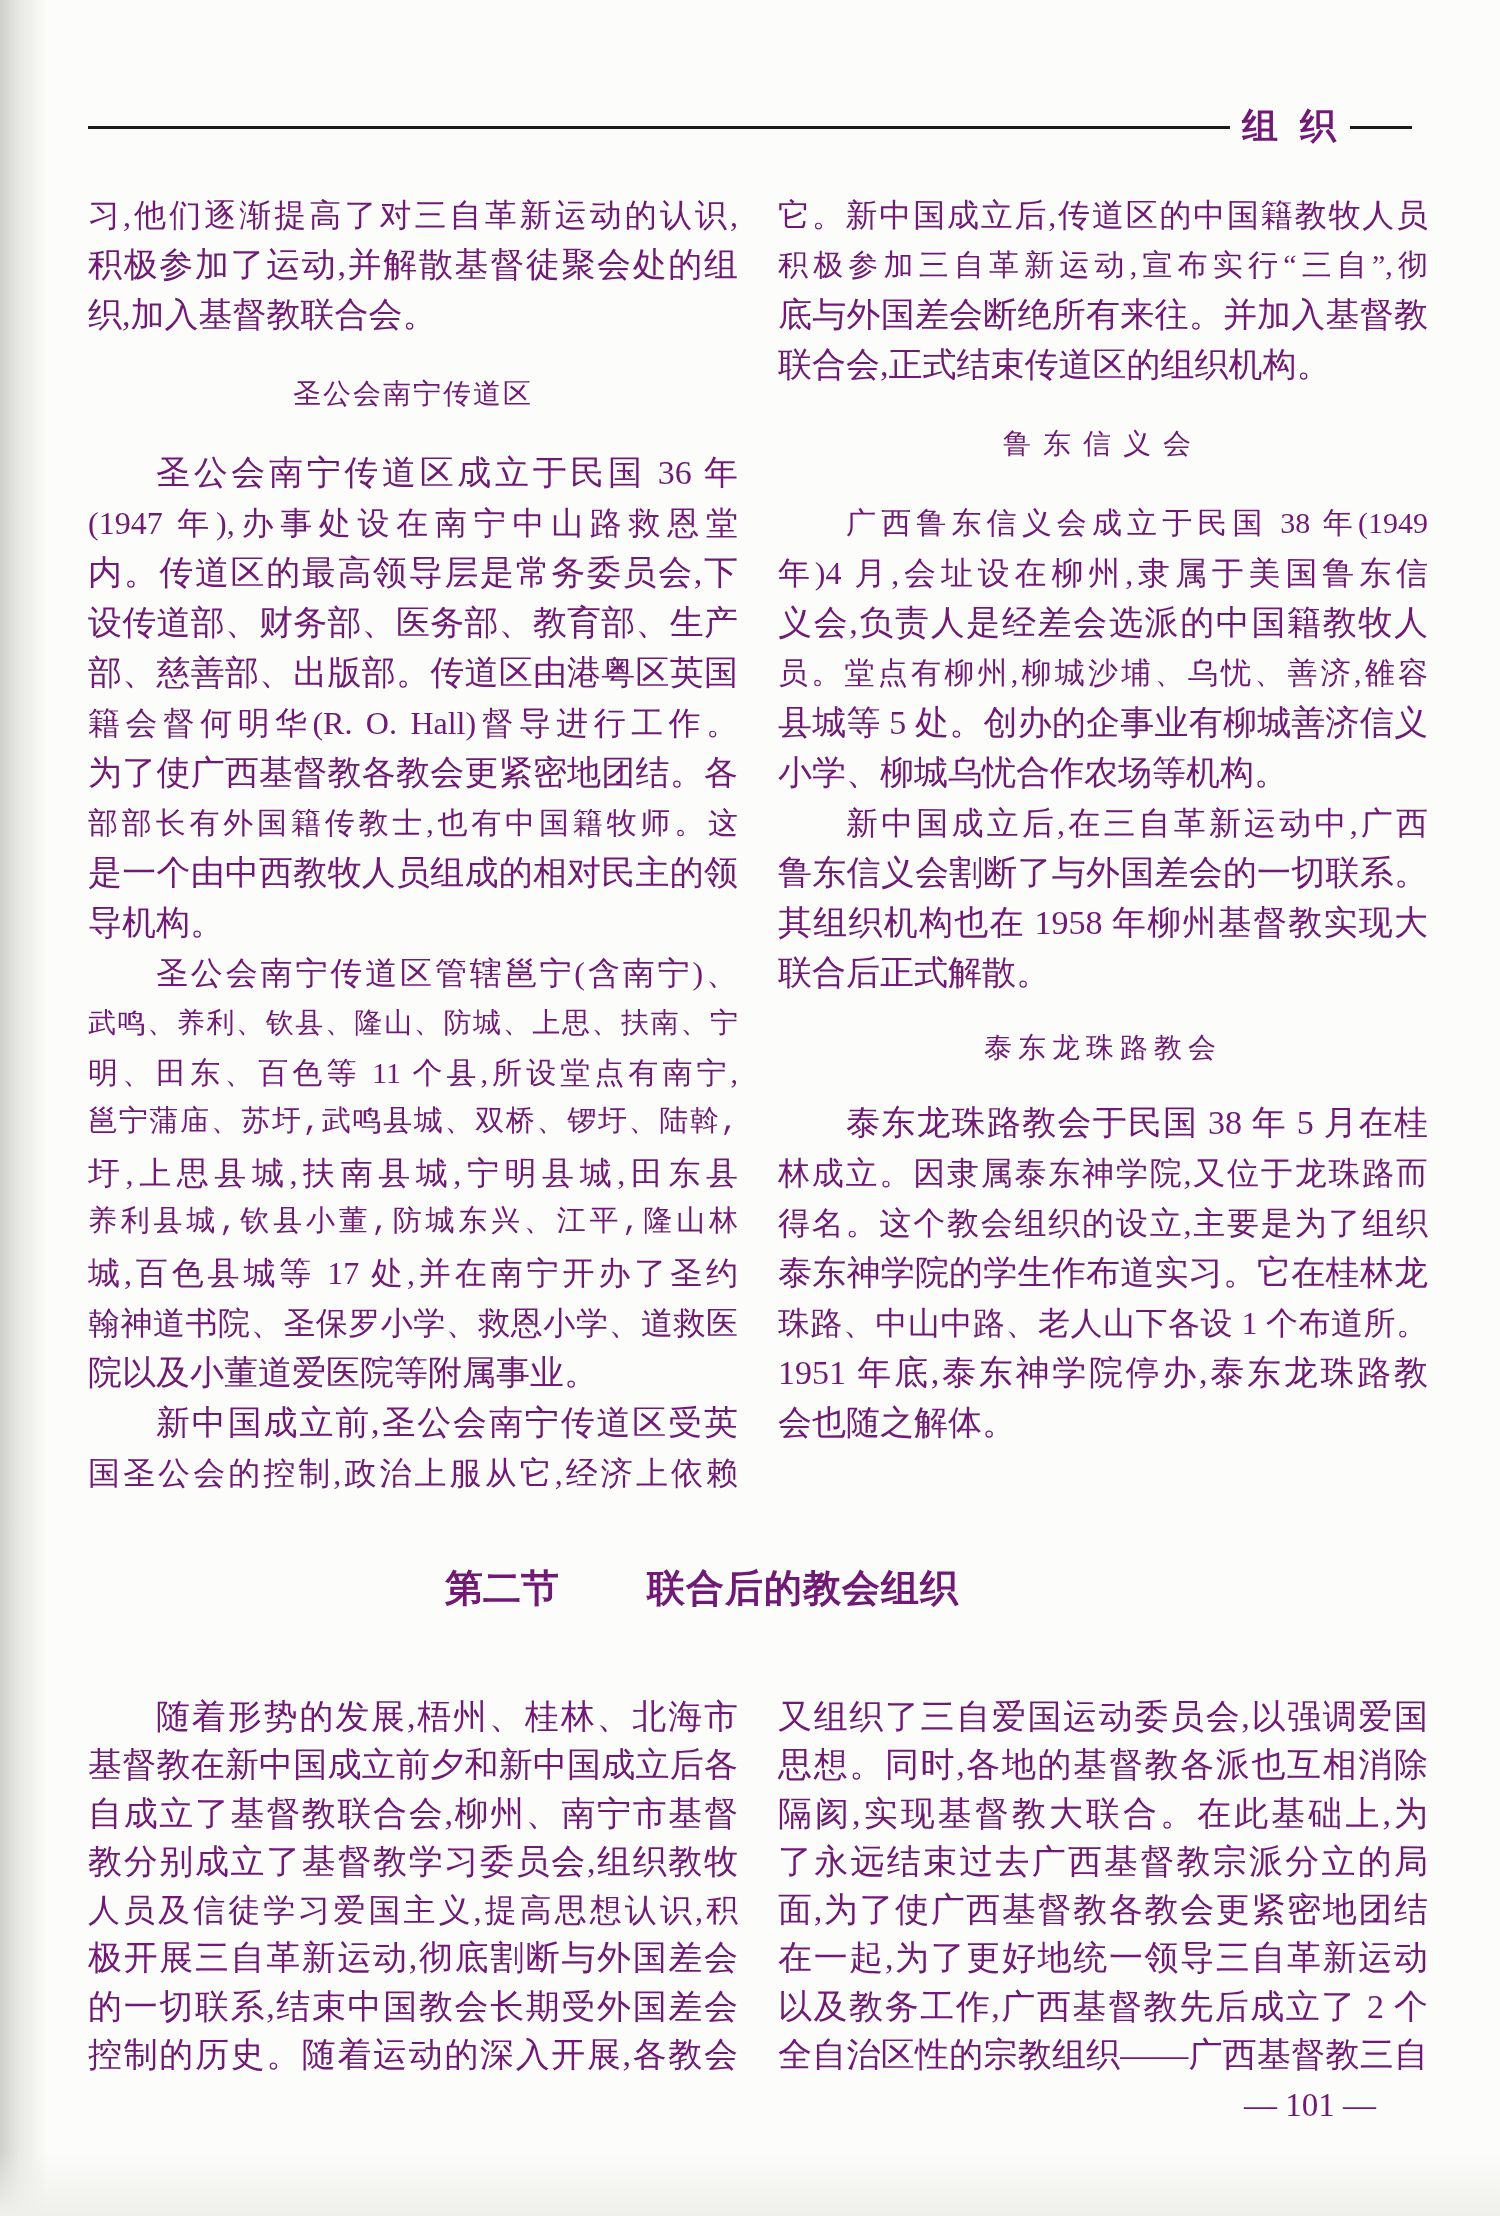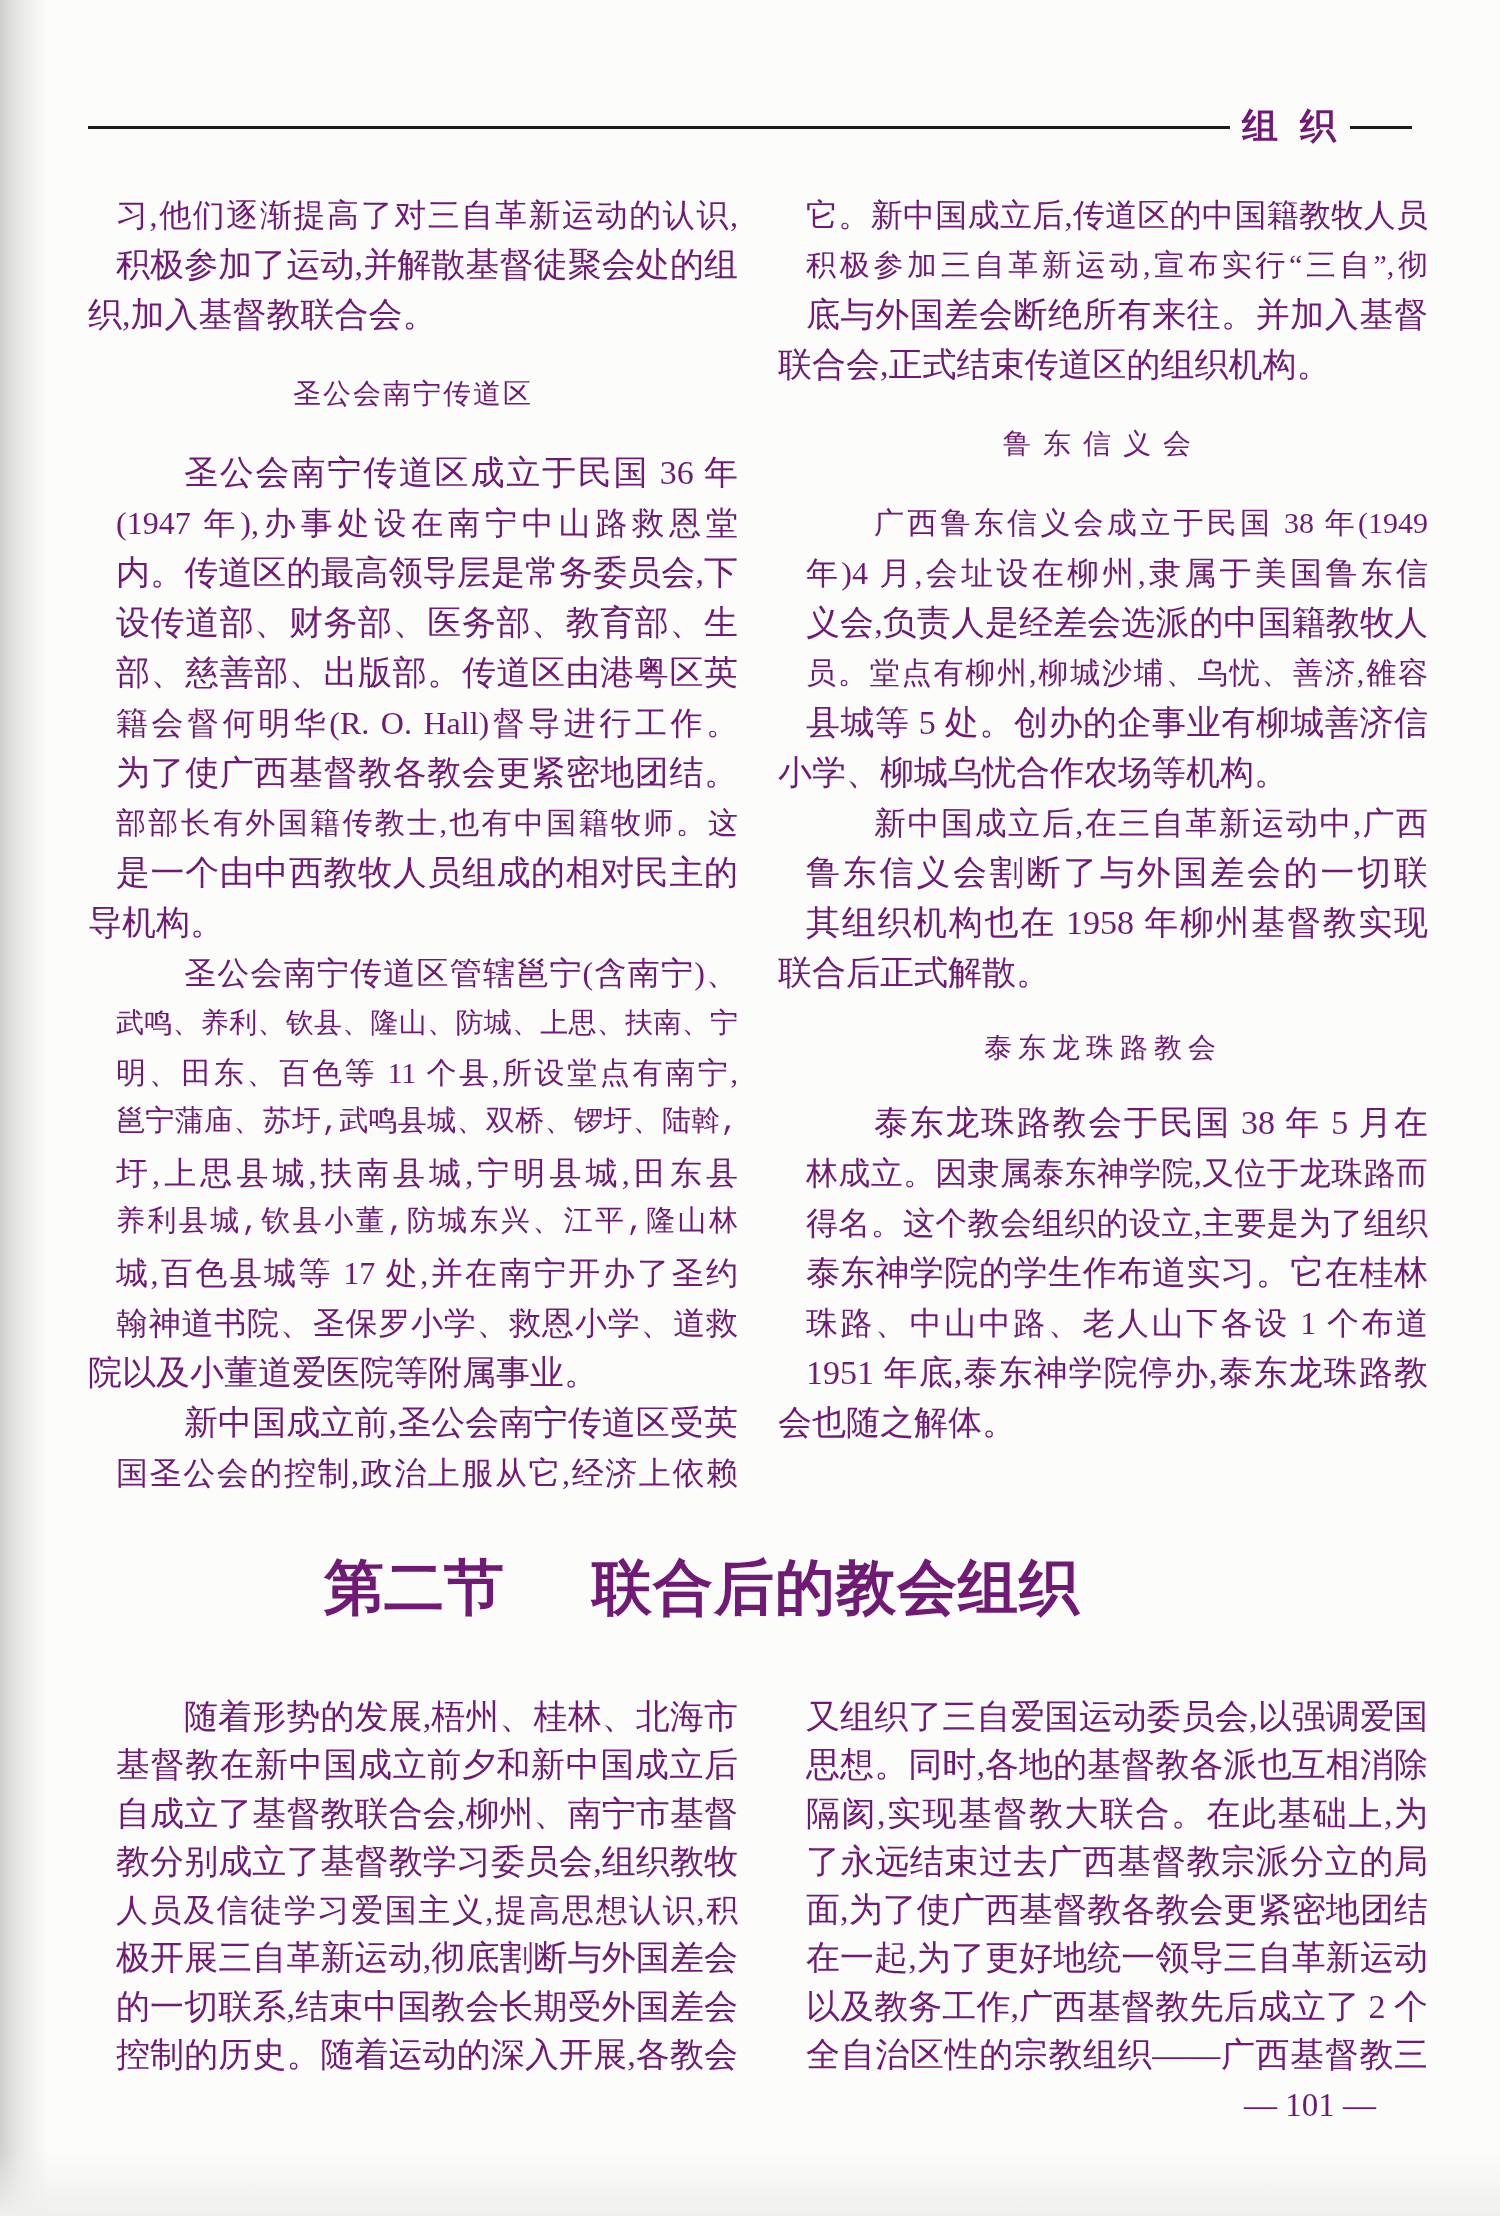--- a/index.html
+++ b/index.html
@@ -33,39 +33,39 @@
   .col{position:absolute;width:650px;}
   .col-tl{left:88px;top:190px;}
   .col-tr{left:778px;top:190px;}
   .col-bl{left:88px;top:1693px;}
   .col-br{left:778px;top:1693px;}
   .ln{
     height:50px;line-height:50px;font-size:34px;
     overflow:hidden;white-space:nowrap;
   }
   .col-bl .ln,.col-br .ln{height:48.3px;line-height:48.3px;}
-  .j{text-align:justify;text-align-last:justify;white-space:normal;margin-left:28px;}
+  .j{text-align:justify;text-align-last:justify;white-space:normal;}
   .ind{padding-left:68px;}
   .s32{font-size:32px;}
   .s30{font-size:30px;}
   .s29{font-size:29px;font-family:Liberation Mono, monospace;}
   .s28{font-size:28px;}
   .subhead{
     height:108px;line-height:108px;text-align:center;
     font-size:28px;overflow:hidden;white-space:nowrap;
   }
   .subhead.h100{height:100px;line-height:100px;}
   .ls2{letter-spacing:2px;}
   .ls6{letter-spacing:6px;}
   .ls12{letter-spacing:12px;}
   
   .section-title{
     position:absolute;left:0;top:1548px;width:1404px;height:80px;line-height:80px;
     text-align:center;font-family:"Liberation Sans","DejaVu Sans",sans-serif;
-    font-weight:bold;font-size:60px;white-space:nowrap;
+    font-weight:bold;font-size:38px;white-space:nowrap;
   }
   .section-title .gap{margin-left:88px;letter-spacing:1px;}
   
   .page-number{
     position:absolute;left:1180px;top:2085px;width:260px;
     text-align:center;font-size:33px;line-height:40px;white-space:nowrap;
   }
 </style>
 </head>
 <body>

